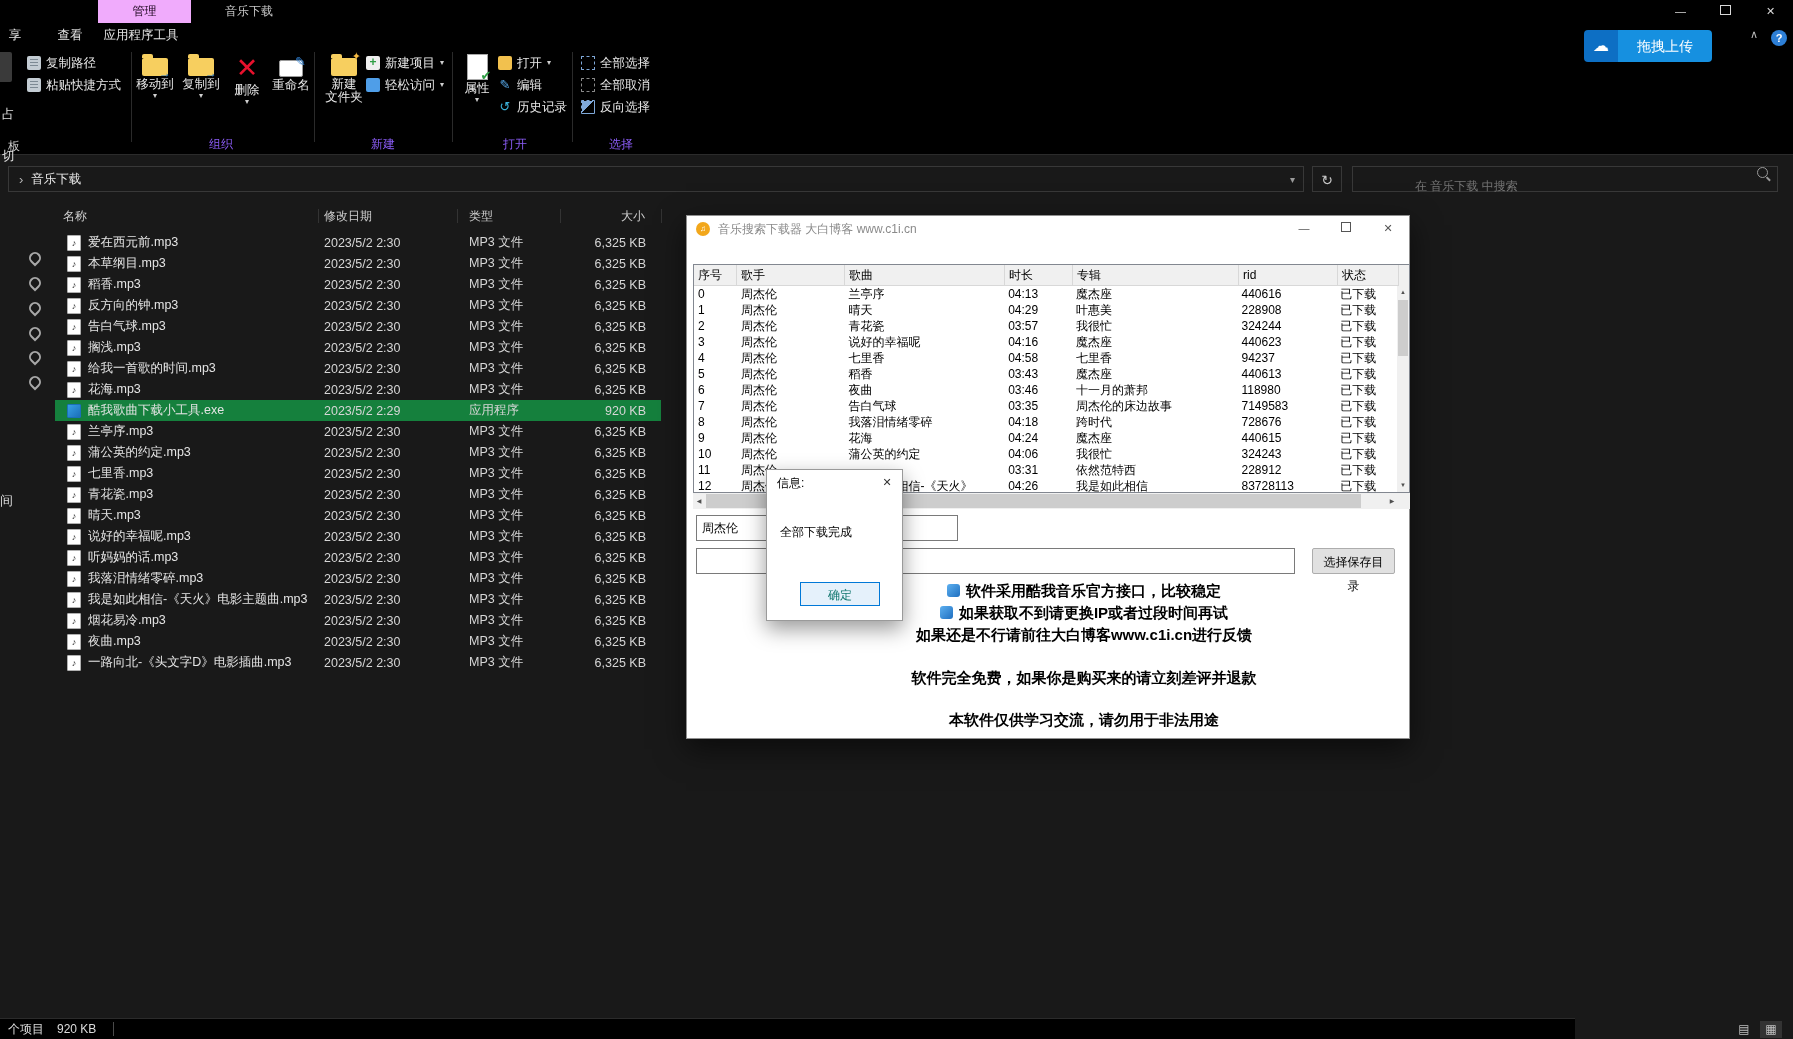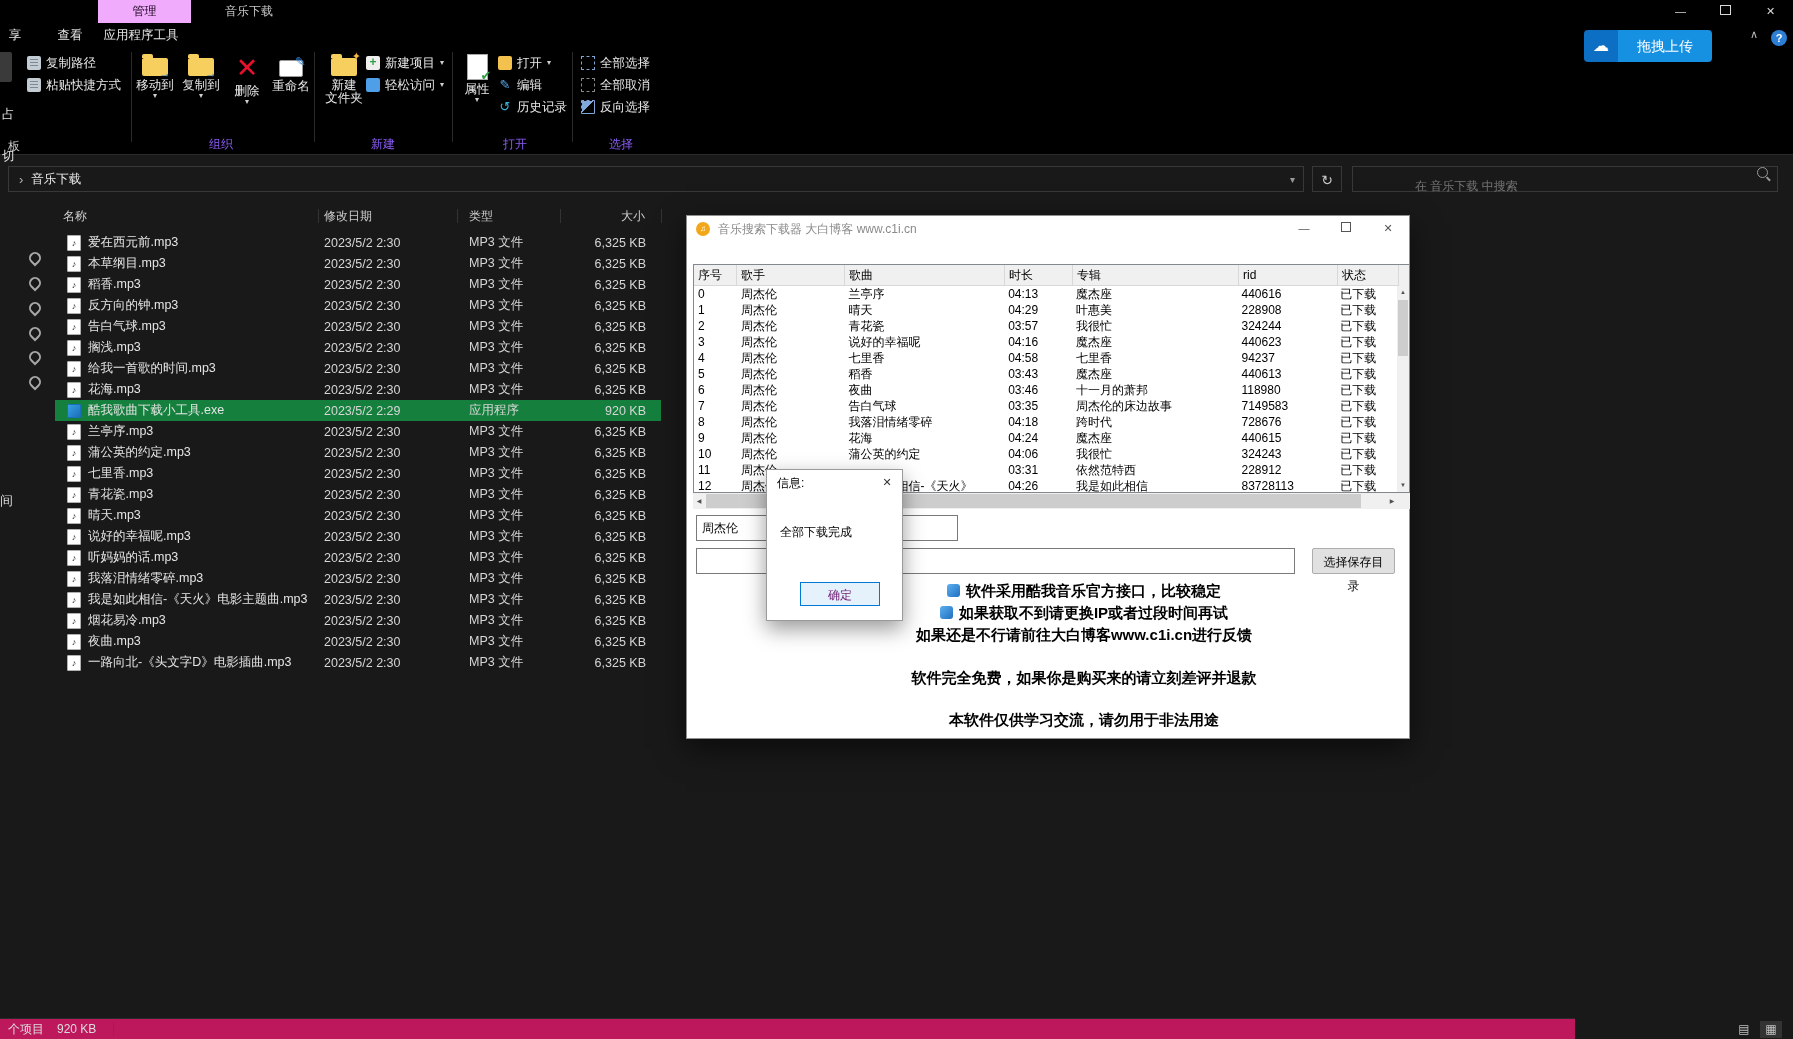--- a/index.html
+++ b/index.html
@@ -23,21 +23,21 @@
   .collapse-ic{position:absolute;left:1750px;top:28px;color:#bdbdbd;font-size:11px;}
   .help-ic{position:absolute;left:1771px;top:30px;width:16px;height:16px;border-radius:50%;background:#2d7fd6;
     color:#fff;font-size:11px;line-height:16px;text-align:center;font-weight:bold;}
 
   
   .ribbon{position:absolute;left:0;top:48px;width:1793px;height:106px;background:#000;border-bottom:1px solid #2b2b2b;}
   .rsep{position:absolute;top:4px;width:1px;height:90px;background:#2a2a2a;}
   .rgl{position:absolute;top:88px;width:60px;text-align:center;color:#8b5cf6;font-size:12px;}
   .rrow{position:absolute;display:flex;align-items:center;gap:5px;height:18px;color:#e8e8e8;font-size:12.5px;white-space:nowrap;}
   .rbig{position:absolute;top:4px;height:64px;display:flex;flex-direction:column;align-items:center;color:#e8e8e8;font-size:12.5px;}
-  .rbig .lbl{margin-top:3px;line-height:13px;text-align:center;}
+  .rbig .lbl{margin-top:3px;line-height:13px;text-align:center;font-family:Liberation Mono, monospace;}
   .caret{font-size:8px;color:#cfcfcf;line-height:8px;}
   .frag{position:absolute;color:#e0e0e0;font-size:12.5px;}
   .cuticon{position:absolute;left:-10px;top:4px;width:22px;height:30px;background:#3a3a3a;border-radius:2px;}
 
   .si{width:14px;height:14px;border-radius:2px;flex:none;position:relative;}
   .si-doc{background:#c3ccd3;}
   .si-doc::after{content:"";position:absolute;left:3px;top:3px;right:3px;height:1px;background:#7d8a94;box-shadow:0 3px 0 #7d8a94,0 6px 0 #7d8a94;}
   .si-new{background:#efefef;}
   .si-new::after{content:"+";position:absolute;left:0;top:-1px;width:14px;text-align:center;color:#2f9e44;font-weight:bold;font-size:12px;}
   .si-access{background:#4f9ee8;}
@@ -94,21 +94,21 @@
   .ftype{width:103px;color:#d6d6d6;}
   .fsize{width:74px;text-align:right;color:#d6d6d6;}
   .fname,.fdate,.ftype,.fsize{white-space:nowrap;overflow:hidden;}
 
   
   .pin{position:absolute;left:29px;width:8px;height:8px;border:2px solid #a8a8a8;border-radius:50% 50% 50% 0;
     transform:rotate(-45deg);}
   .nav-frag{position:absolute;left:0;top:492px;color:#ddd;font-size:13px;}
 
   
-  .statusbar{position:absolute;left:0;top:1018px;width:1575px;height:21px;background:#be185d;border-top:1px solid #2b2b2b;
+  .statusbar{position:absolute;left:0;top:1018px;width:1575px;height:21px;background:#000000;border-top:1px solid #2b2b2b;
     color:#dcdcdc;font-size:12px;line-height:20px;}
   .sb-div{position:absolute;left:113px;top:3px;width:1px;height:14px;background:#4a4a4a;}
   .view-ic{position:absolute;top:2px;width:22px;height:17px;text-align:center;color:#c0c0c0;font-size:12px;line-height:17px;}
   .view-ic.active{background:#333;}
 
   
   .appwin{position:absolute;left:686px;top:215px;width:724px;height:524px;background:#fff;border:1px solid #8f8f8f;
     box-sizing:border-box;box-shadow:0 10px 28px rgba(0,0,0,.55);color:#000;z-index:20;}
   .app-titlebar{position:absolute;left:0;top:0;width:100%;height:26px;background:#fff;display:flex;align-items:center;}
   .app-ic{width:14px;height:14px;border-radius:50%;background:#f2a71b;color:#fff;font-size:8px;line-height:14px;
@@ -153,21 +153,21 @@
   .info-ic.show{display:inline-block;}
 
   
   .dialog{position:absolute;left:766px;top:469px;width:137px;height:152px;background:#fff;border:1px solid #9a9a9a;
     box-sizing:border-box;box-shadow:0 8px 20px rgba(0,0,0,.4);z-index:30;color:#000;}
   .dlg-title{position:absolute;left:0;top:0;width:100%;height:26px;display:flex;align-items:center;}
   .dlg-title .t{margin-left:10px;font-size:12px;}
   .dlg-close{margin-left:auto;width:30px;height:26px;text-align:center;line-height:25px;font-size:11px;color:#333;}
   .dlg-msg{position:absolute;left:13px;top:54px;font-size:12px;}
   .dlg-ok{position:absolute;left:33px;top:112px;width:80px;height:24px;background:#e5f1fb;border:1px solid #0078d7;
-    box-sizing:border-box;font-size:12px;line-height:22px;text-align:center;color:#701a75;}
+    box-sizing:border-box;font-size:12px;line-height:22px;text-align:center;color:#0f766e;}
 </style>
 </head>
 <body>
 
 <div id="screen">
 
   <div class="titlebar">
     <div class="ctx-tab">管理</div>
     <div class="win-title nowrap">音乐下载</div>
     <div class="win-controls">

